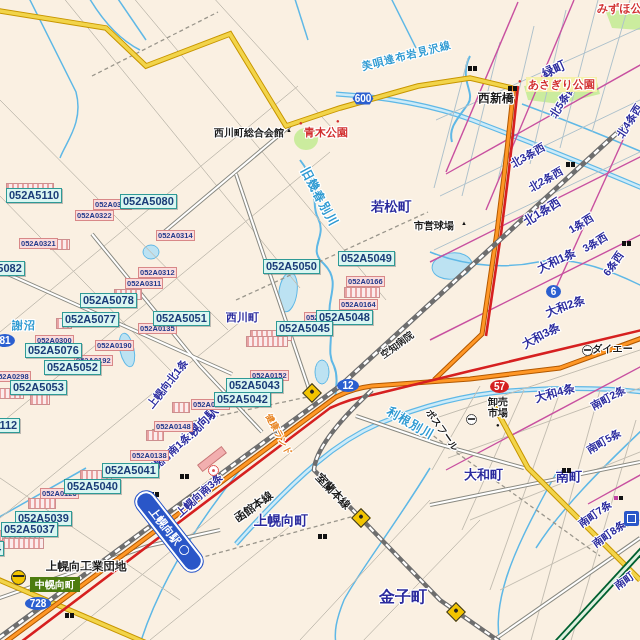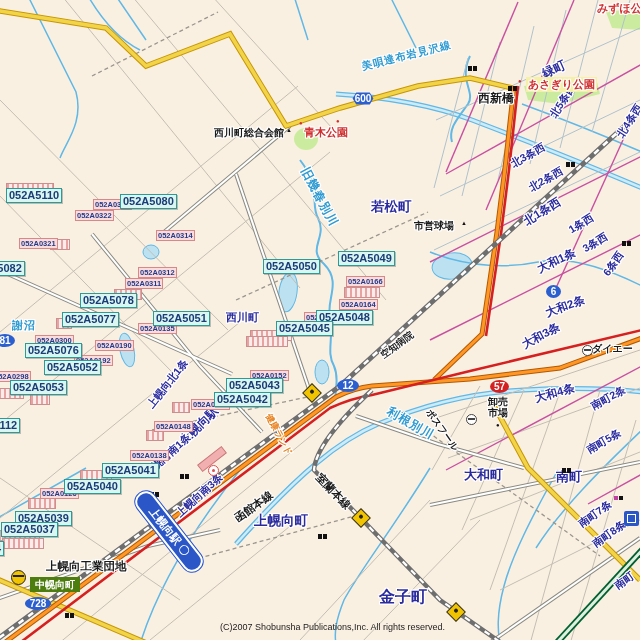--- a/index.html
+++ b/index.html
@@ -453,14 +453,13 @@
       <b></b>
     </div>
   <div class="poi" style="left:614px;top:496px">
       <i></i>
       <i></i>
     </div>
   <div class="stn" style="left:208px;top:465px">
       <b></b>
     </div>
 
-  <div class="copyright" style="left:220px;top:622px;position:absolute">(C)2007 Shobunsha Publications,Inc. All rights reserved.</div>
 </div>
 
 </body></html>

